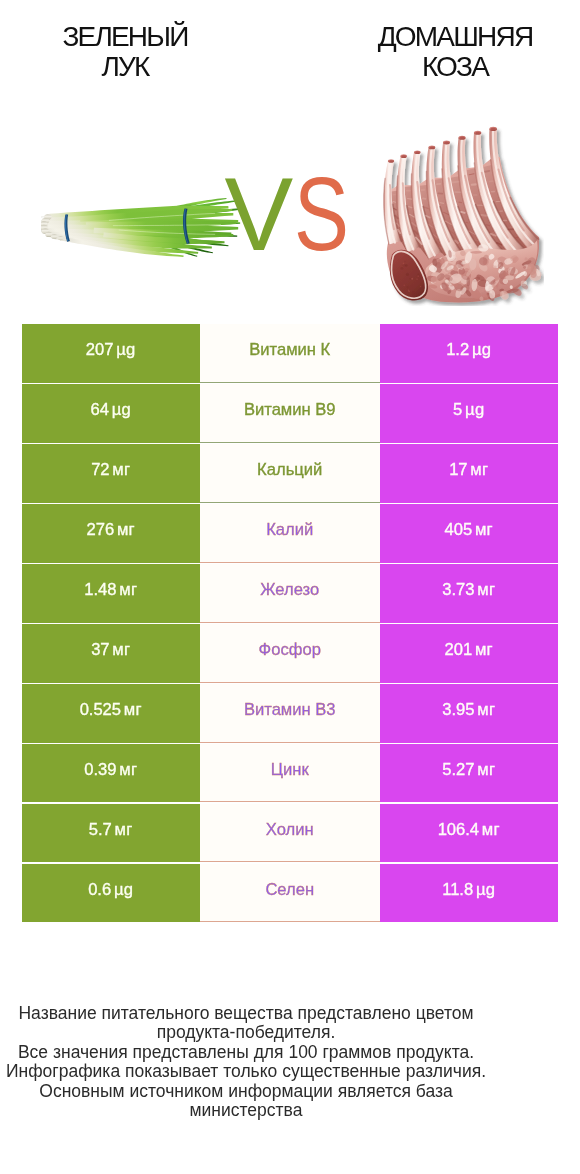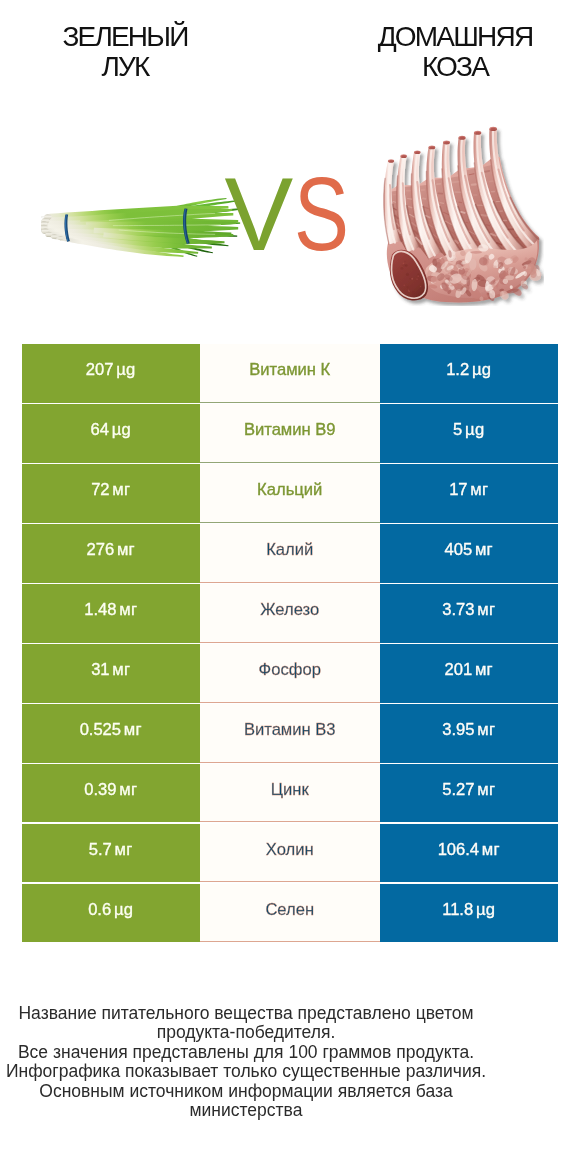--- a/index.html
+++ b/index.html
@@ -14,31 +14,31 @@
 
   
   .hero{position:absolute;top:0;left:0;width:580px;height:340px;}
   .onion{position:absolute;left:41px;top:195px;}
   .ribs{position:absolute;left:383px;top:126px;}
   .vs{position:absolute;left:224.4px;top:163.5px;font-size:103px;line-height:102px;font-weight:400;letter-spacing:0px;white-space:nowrap;}
   .vs .v{color:#7ba22f;}
   .vs .s{color:#e06b4a;display:inline-block;transform:scaleX(0.80);transform-origin:left center;margin-left:1px;}
 
   
-  .table{position:absolute;left:21.5px;top:344px;width:536.5px;}
+  .table{position:absolute;left:21.5px;top:324px;width:536.5px;}
   .row{display:flex;height:58.6px;margin-bottom:1.4px;}
   .row:last-child{margin-bottom:0;}
   .cell{display:block;text-align:center;line-height:52.6px;font-size:16.6px;font-weight:400;letter-spacing:0px;padding-bottom:6.5px;box-sizing:border-box;}
   .cL{width:178.5px;background:#82a530;color:#fdfff2;-webkit-text-stroke:0.35px #fdfff2;}
   .cM{width:179.5px;background:#fffdf9;border-bottom:1px solid transparent;}
-  .cR{width:178.5px;background:#0369a1;color:#fffdf8;-webkit-text-stroke:0.35px #fffdf8;}
+  .cR{width:178.5px;background:#d946ef;color:#fffdf8;-webkit-text-stroke:0.35px #fffdf8;}
   .cell .num{letter-spacing:-0.05px;}
   .cell .unit{font-size:16.6px;letter-spacing:0.3px;margin-left:-1.8px;}
   .cM.g{border-bottom-color:#93a676;color:#7d9734;-webkit-text-stroke:0.35px #7d9734;}
-  .cM.o{border-bottom-color:#dda691;color:#0c4a6e;-webkit-text-stroke:0.35px #cb7a5c;}
+  .cM.o{border-bottom-color:#dda691;color:#8b5cf6;-webkit-text-stroke:0.35px #cb7a5c;}
 
   
   .footer{position:absolute;left:0;top:1004px;width:492px;text-align:center;font-size:17.5px;line-height:19.45px;color:#2b2b2b;}
 </style>
 </head>
 <body>
 
 <div class="page">
   <div class="titles">
     <div class="title title-right"><span>ДОМАШНЯЯ</span><br><span>КОЗА</span></div>
@@ -580,21 +580,21 @@
         <div class="cell cL"><span class="num">276</span>&nbsp;<span class="unit">мг</span></div>
         <div class="cell cM o">Калий</div>
         <div class="cell cR"><span class="num">405</span>&nbsp;<span class="unit">мг</span></div>
       </div>
       <div class="row">
         <div class="cell cL"><span class="num">1.48</span>&nbsp;<span class="unit">мг</span></div>
         <div class="cell cM o">Железо</div>
         <div class="cell cR"><span class="num">3.73</span>&nbsp;<span class="unit">мг</span></div>
       </div>
       <div class="row">
-        <div class="cell cL"><span class="num">31</span>&nbsp;<span class="unit">мг</span></div>
+        <div class="cell cL"><span class="num">37</span>&nbsp;<span class="unit">мг</span></div>
         <div class="cell cM o">Фосфор</div>
         <div class="cell cR"><span class="num">201</span>&nbsp;<span class="unit">мг</span></div>
       </div>
       <div class="row">
         <div class="cell cL"><span class="num">0.525</span>&nbsp;<span class="unit">мг</span></div>
         <div class="cell cM o">Витамин B3</div>
         <div class="cell cR"><span class="num">3.95</span>&nbsp;<span class="unit">мг</span></div>
       </div>
       <div class="row">
         <div class="cell cL"><span class="num">0.39</span>&nbsp;<span class="unit">мг</span></div>

